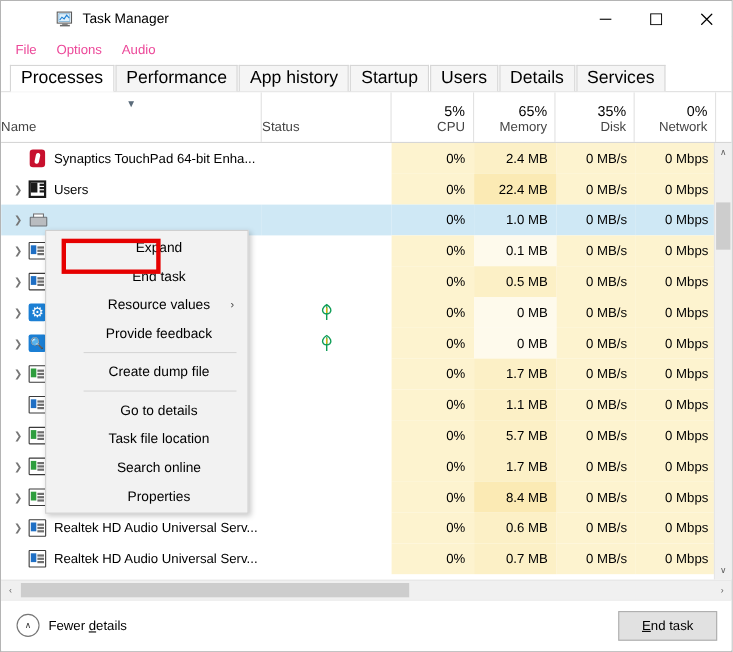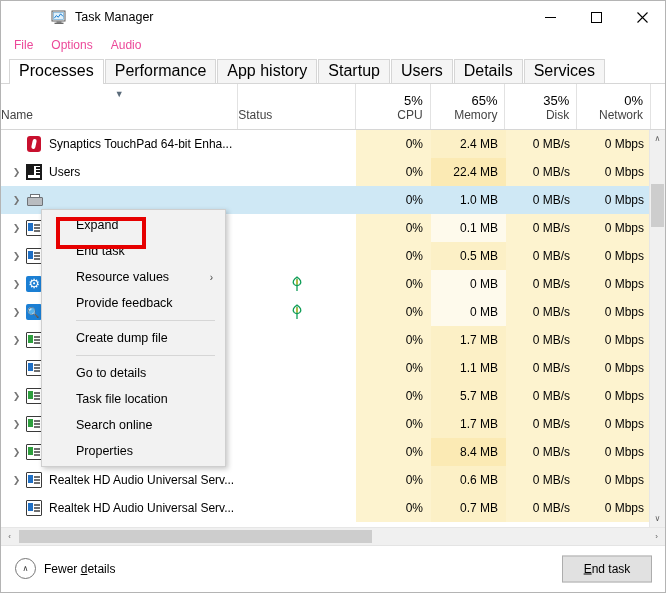--- a/index.html
+++ b/index.html
@@ -153,21 +153,21 @@
 
   
   .ctxmenu{
     position:absolute;left:40px;top:208px;width:185px;
     background:#f2f2f2;border:1px solid #cfcfcf;
     box-shadow:2px 2px 5px rgba(0,0,0,.22);
     padding:2px 0;z-index:50;box-sizing:border-box;
   }
   .ctxitem{
     height:26px;display:flex;align-items:center;position:relative;
-    padding-left:34px;padding-right:12px;font-size:12.5px;color:#000;cursor:default;
+    padding-left:34px;padding-right:12px;font-size:12.5px;color:#000;cursor:default;justify-content:center;
   }
   .ctxitem .sub{position:absolute;right:12px;color:#444;font-size:10px;}
   .ctxsep{height:1px;background:#d6d6d6;margin:4px 10px 4px 34px;}
   .redbox{
     position:absolute;left:15px;top:8px;width:90px;height:31px;
     border:4px solid #e60000;box-sizing:border-box;z-index:60;pointer-events:none;
   }
 </style>
 </head>
 <body>

